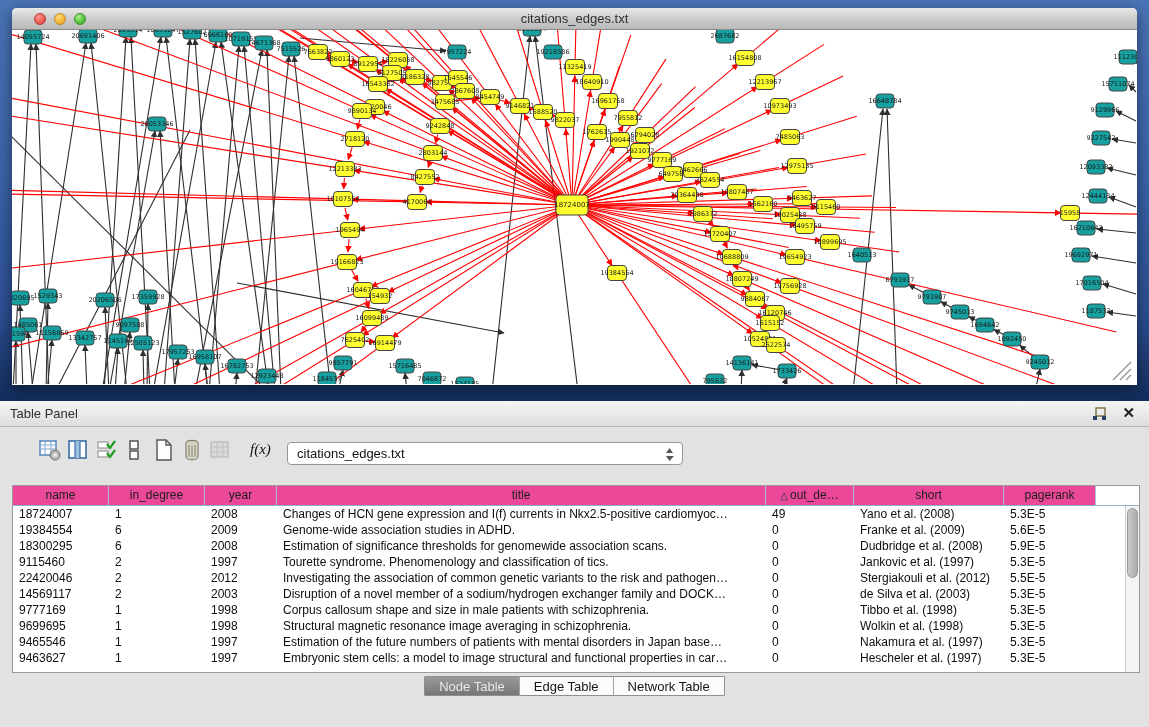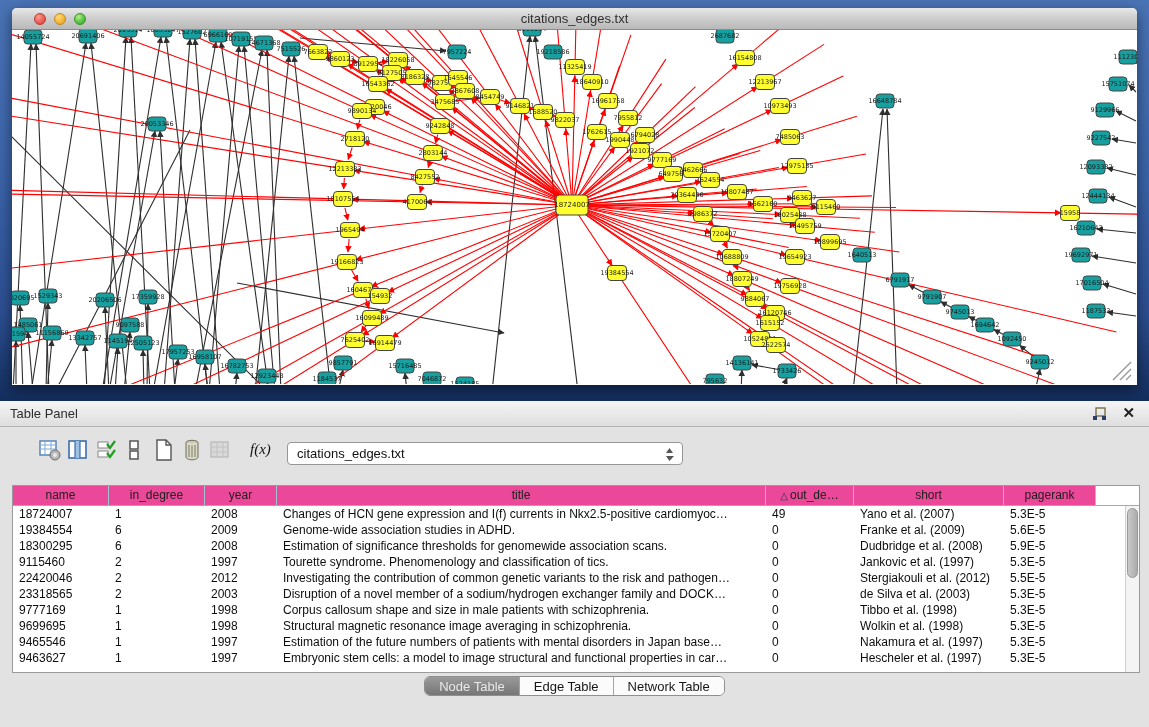--- a/index.html
+++ b/index.html
@@ -47,21 +47,21 @@
   .th:last-child { border-right:none; background:#fff; }
   .sort-tri { font-size:10px; color:#173a4d; margin-right:2px; }
   #tbody { position:absolute; left:0; top:20px; right:14px; bottom:0; overflow:hidden; }
   .tr { display:grid; grid-template-columns:96px 96px 72px 489px 88px 150px 78px; height:16px; cursor:default; }
   .td { font-size:12px; color:#0d0d0d; white-space:nowrap; overflow:hidden; padding:0 0 0 6px; line-height:16px; }
   #vscroll { position:absolute; right:0; top:20px; width:14px; bottom:0; background:#f4f4f4; border-left:1px solid #cfcfcf; }
   #vthumb { position:absolute; left:1px; top:2px; width:11px; height:70px; border-radius:6px;
             background:linear-gradient(90deg,#c9c9c9,#ababab); border:1px solid #999; }
 
   #tabsbar { position:absolute; left:0; top:275px; width:1149px; height:22px; text-align:center; }
-  #tabset { display:inline-flex; border:1px solid #8f8f8f; border-radius:6px; overflow:hidden;
+  #tabset { display:inline-flex; border:1px solid #8f8f8f; border-radius:1px; overflow:hidden;
             background:#fbfbfb; height:20px; }
   .ftab { font-size:13px; padding:1px 14px 0 14px; line-height:18px; color:#161616;
           border-right:1px solid #a5a5a5; cursor:pointer; background:#fbfbfb; }
   .ftab:last-child { border-right:none; }
   .ftab.sel { background:linear-gradient(180deg,#9a9a9a,#767676); color:#e9e9e9; }
 
   #statusbar { position:absolute; left:0; top:299px; width:1149px; height:27px;
                background:linear-gradient(180deg,#dadada,#c7c7c7); border-top:1px solid #a2a2a2; }
   #memtext { position:absolute; right:38px; top:7px; font-size:12px; color:#222; }
   #memdot { position:absolute; right:16px; top:6px; width:14px; height:14px; border-radius:50%;
@@ -673,21 +673,21 @@
         <div class="th">pagerank</div>
         <div class="th"></div>
       </div>
     <div id="tbody">
         <div class="tr">
           <div class="td">18724007</div>
           <div class="td">1</div>
           <div class="td">2008</div>
           <div class="td">Changes of HCN gene expression and I(f) currents in Nkx2.5-positive cardiomyoc…</div>
           <div class="td">49</div>
-          <div class="td">Yano et al. (2007)</div>
+          <div class="td">Yano et al. (2008)</div>
           <div class="td">5.3E-5</div>
         </div>
         <div class="tr">
           <div class="td">19384554</div>
           <div class="td">6</div>
           <div class="td">2009</div>
           <div class="td">Genome-wide association studies in ADHD.</div>
           <div class="td">0</div>
           <div class="td">Franke et al. (2009)</div>
           <div class="td">5.6E-5</div>
@@ -707,27 +707,27 @@
           <div class="td">1997</div>
           <div class="td">Tourette syndrome. Phenomenology and classification of tics.</div>
           <div class="td">0</div>
           <div class="td">Jankovic et al. (1997)</div>
           <div class="td">5.3E-5</div>
         </div>
         <div class="tr">
           <div class="td">22420046</div>
           <div class="td">2</div>
           <div class="td">2012</div>
-          <div class="td">Investigating the contribution of common genetic variants to the risk and pathogen…</div>
+          <div class="td">Investigating the association of common genetic variants to the risk and pathogen…</div>
           <div class="td">0</div>
           <div class="td">Stergiakouli et al. (2012)</div>
           <div class="td">5.5E-5</div>
         </div>
         <div class="tr">
-          <div class="td">23318565</div>
+          <div class="td">14569117</div>
           <div class="td">2</div>
           <div class="td">2003</div>
           <div class="td">Disruption of a novel member of a sodium/hydrogen exchanger family and DOCK…</div>
           <div class="td">0</div>
           <div class="td">de Silva et al. (2003)</div>
           <div class="td">5.3E-5</div>
         </div>
         <div class="tr">
           <div class="td">9777169</div>
           <div class="td">1</div>

